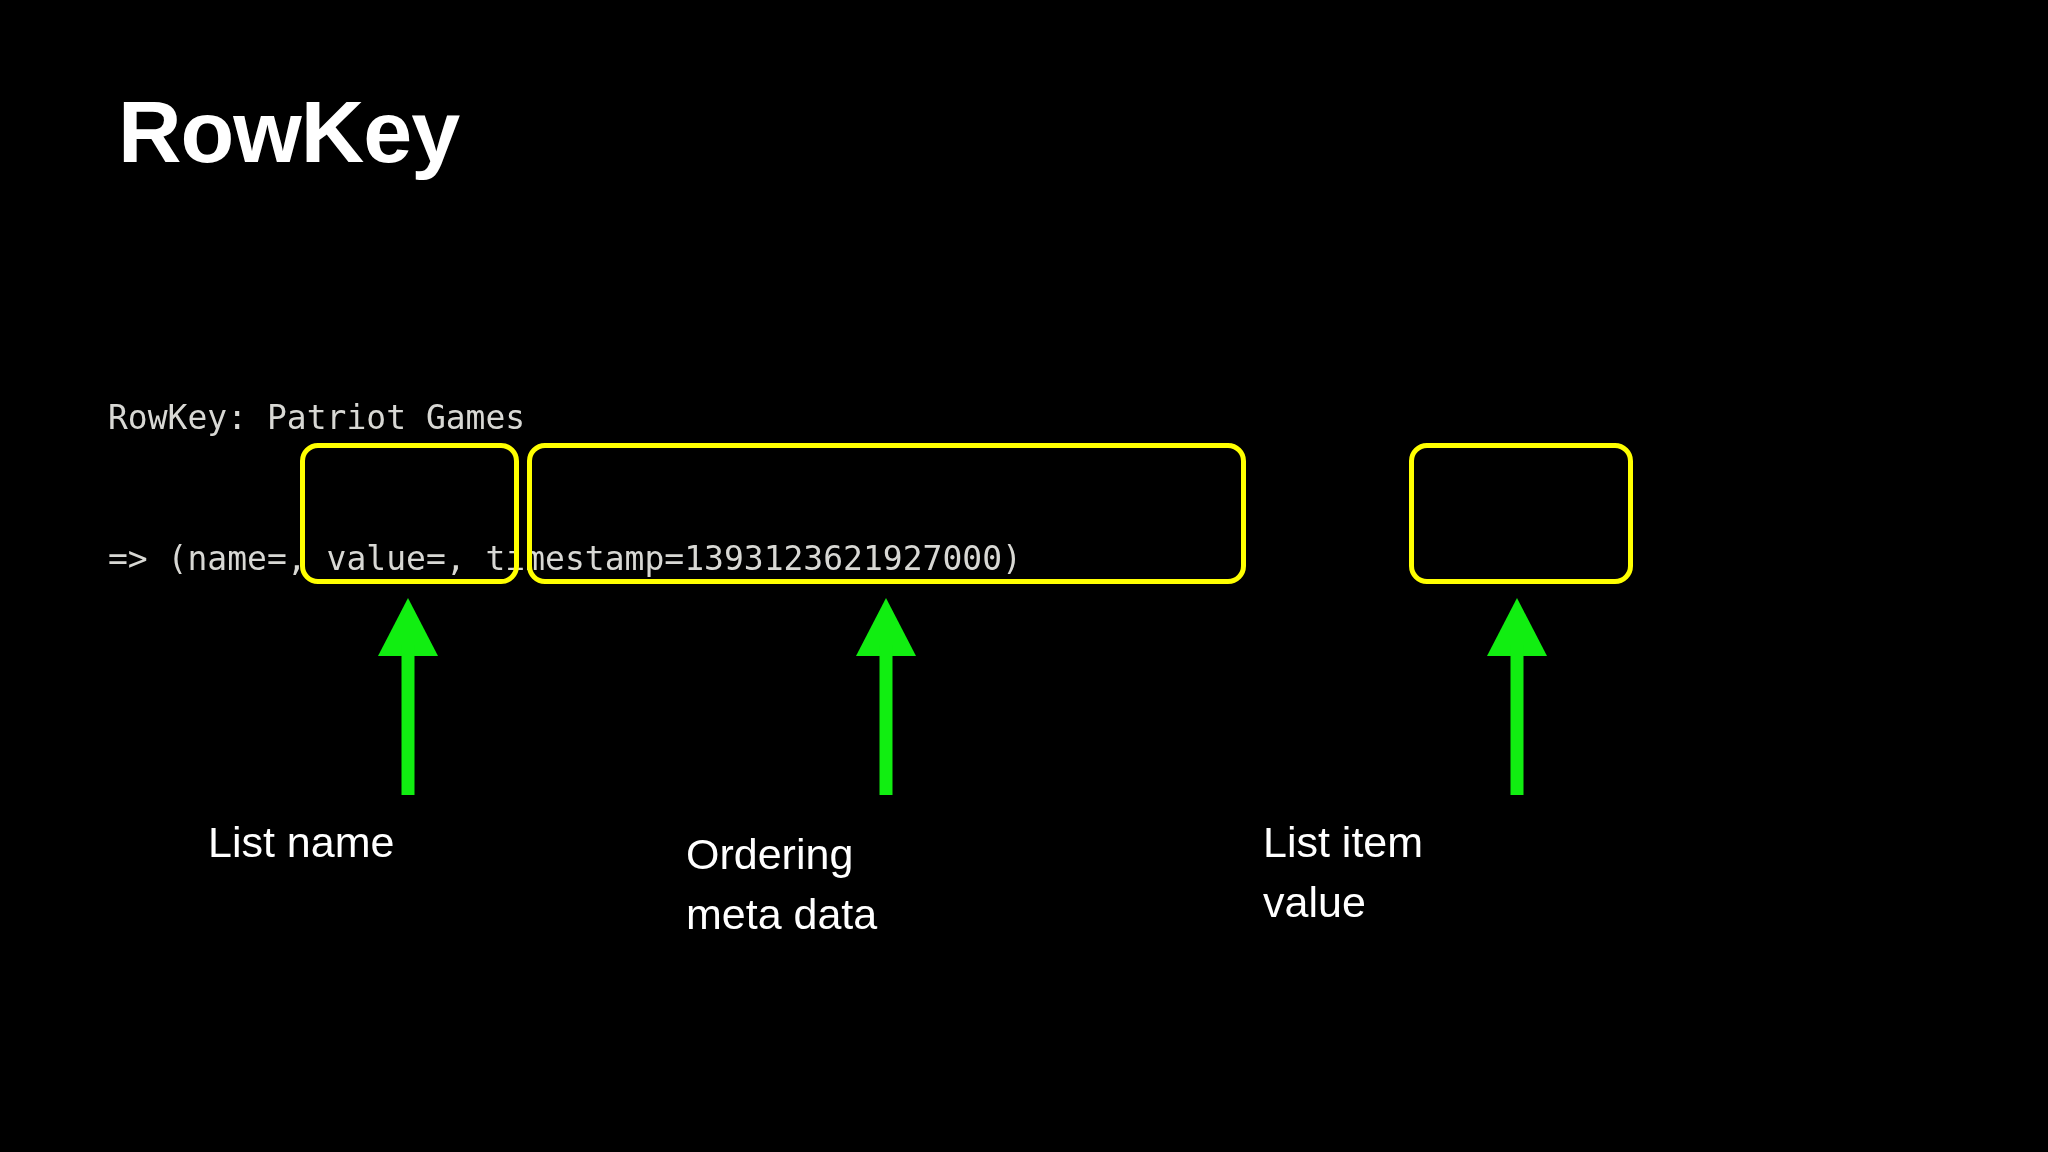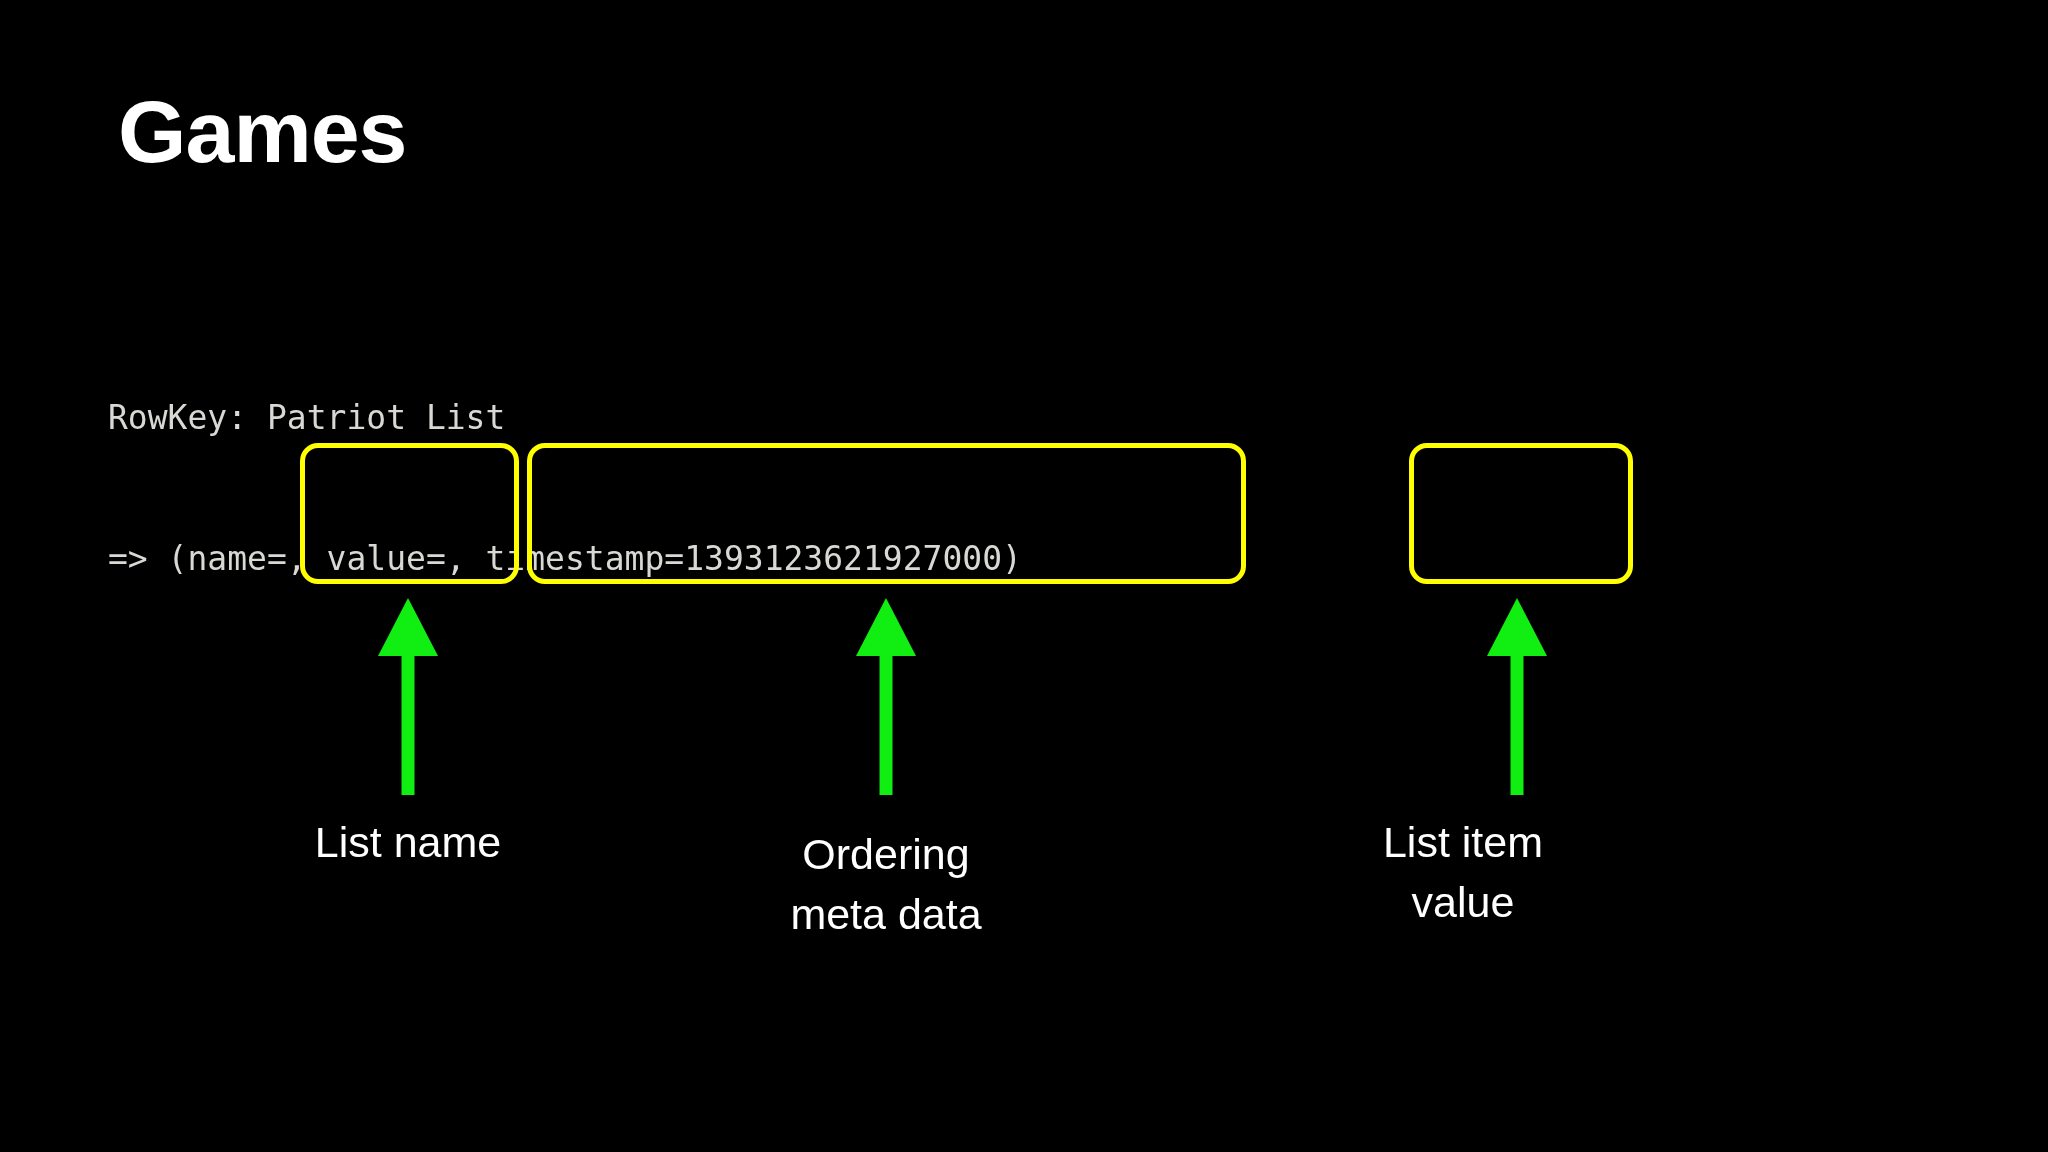--- a/index.html
+++ b/index.html
@@ -29,32 +29,32 @@
   .arrow .shaft{position:absolute;left:50%;transform:translateX(-50%);
                 width:13px;background:#11EE11;bottom:0;}
   .arrow .head{position:absolute;left:50%;transform:translateX(-50%);
                top:0;width:0;height:0;
                border-left:30px solid transparent;
                border-right:30px solid transparent;
                border-bottom:58px solid #11EE11;}
 
   
   .caption{position:absolute;color:#ffffff;font-size:43px;line-height:60px;
-           font-family:"Liberation Sans",sans-serif;text-align:center;
+           font-family:"Liberation Sans",sans-serif;text-align:left;
            white-space:pre-line;}
 </style>
 </head>
 <body>
 
 <div id="slide">
 
-  <div id="title">Games</div>
+  <div id="title">RowKey</div>
 
   <div id="terminal">
-    <div class="tline">RowKey: Patriot List</div>
+    <div class="tline">RowKey: Patriot Games</div>
     <div class="tline">=&gt; (name=, value=, timestamp=1393123621927000)</div>
     
   </div>
 
   <div class="hlbox" style="left:300px;top:443px;width:219px;height:141px;"></div>
   <div class="hlbox" style="left:527px;top:443px;width:719px;height:141px;"></div>
   <div class="hlbox" style="left:1409px;top:443px;width:224px;height:141px;"></div>
 
   <div class="arrow" style="left:378px;top:598px;width:60px;height:197px;">
     <div class="head"></div>

